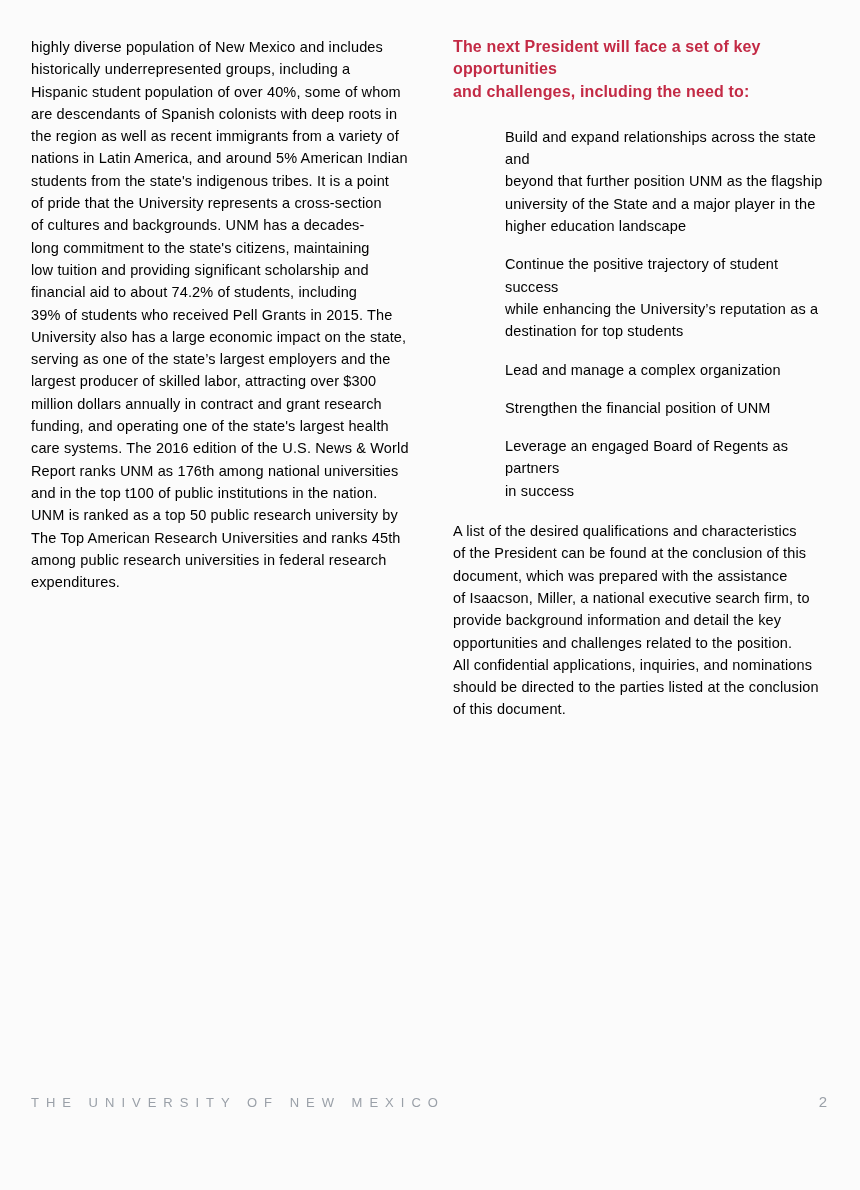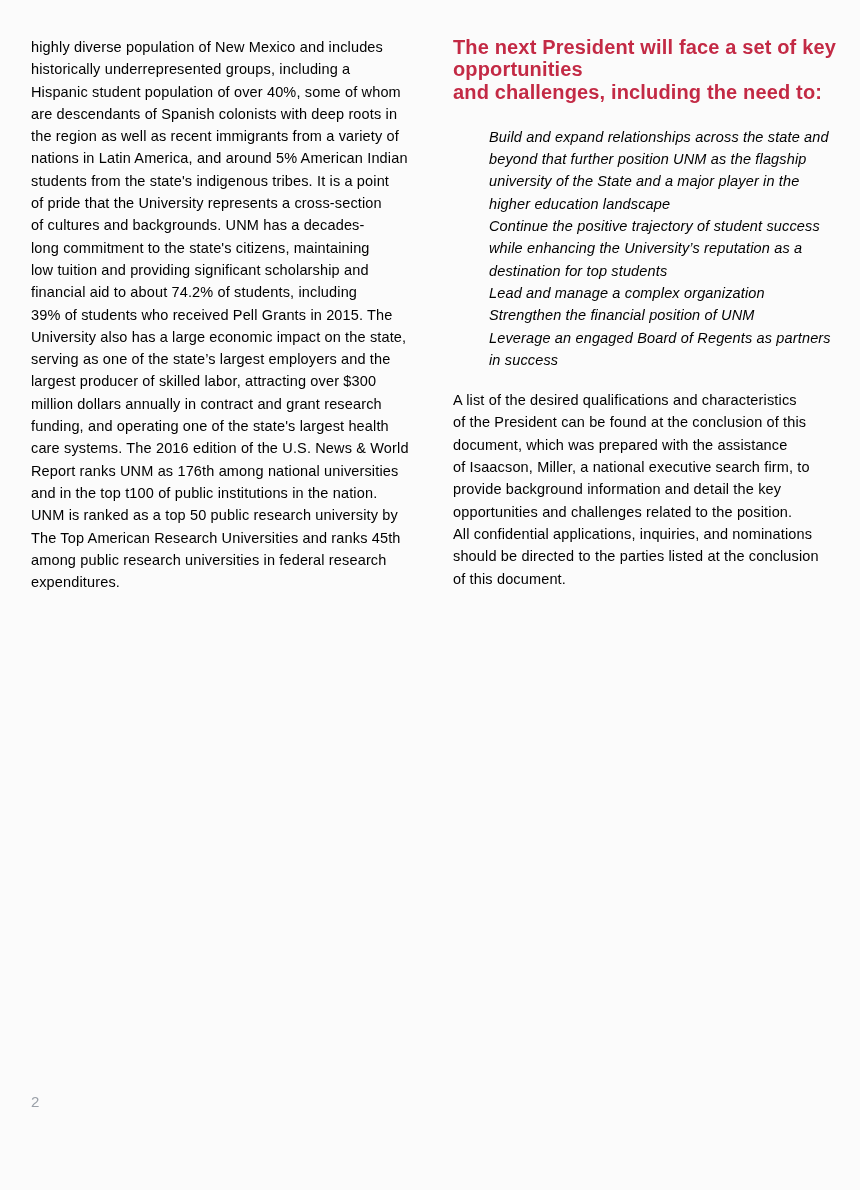--- a/index.html
+++ b/index.html
@@ -28,37 +28,36 @@
     top: 36px;
     width: 396px;
   }
   .col-right {
     position: absolute;
     left: 453px;
     top: 36px;
     width: 396px;
   }
   .heading {
-    font-size: 20px;
+    font-size: 16px;
     line-height: 22.3px;
     font-weight: 700;
     color: #c32a45;
     letter-spacing: 0.15px;
     white-space: pre-line;
     margin: 0 0 23px 0;
   }
   .opp-list {
     list-style: none;
     margin: 0;
     padding: 0 0 0 36px;
   }
   .opp-list li {
-    margin: 0;
+    margin: 16px;
     padding: 0;
-    font-style: italic;
   }
   .closing {
     margin-top: 18px;
   }
   .footer {
     position: absolute;
     left: 31px;
     right: 33px;
     top: 1093px;
     display: flex;
@@ -131,16 +130,17 @@
 document, which was prepared with the assistance
 of Isaacson, Miller, a national executive search firm, to
 provide background information and detail the key
 opportunities and challenges related to the position.
 All confidential applications, inquiries, and nominations
 should be directed to the parties listed at the conclusion
 of this document.</div>
   </div>
 
   <div class="footer">
+    <span class="footer-title">THE UNIVERSITY OF NEW MEXICO</span>
     <span class="page-num">2</span>
   </div>
 
 </div>
 
 </body></html>

